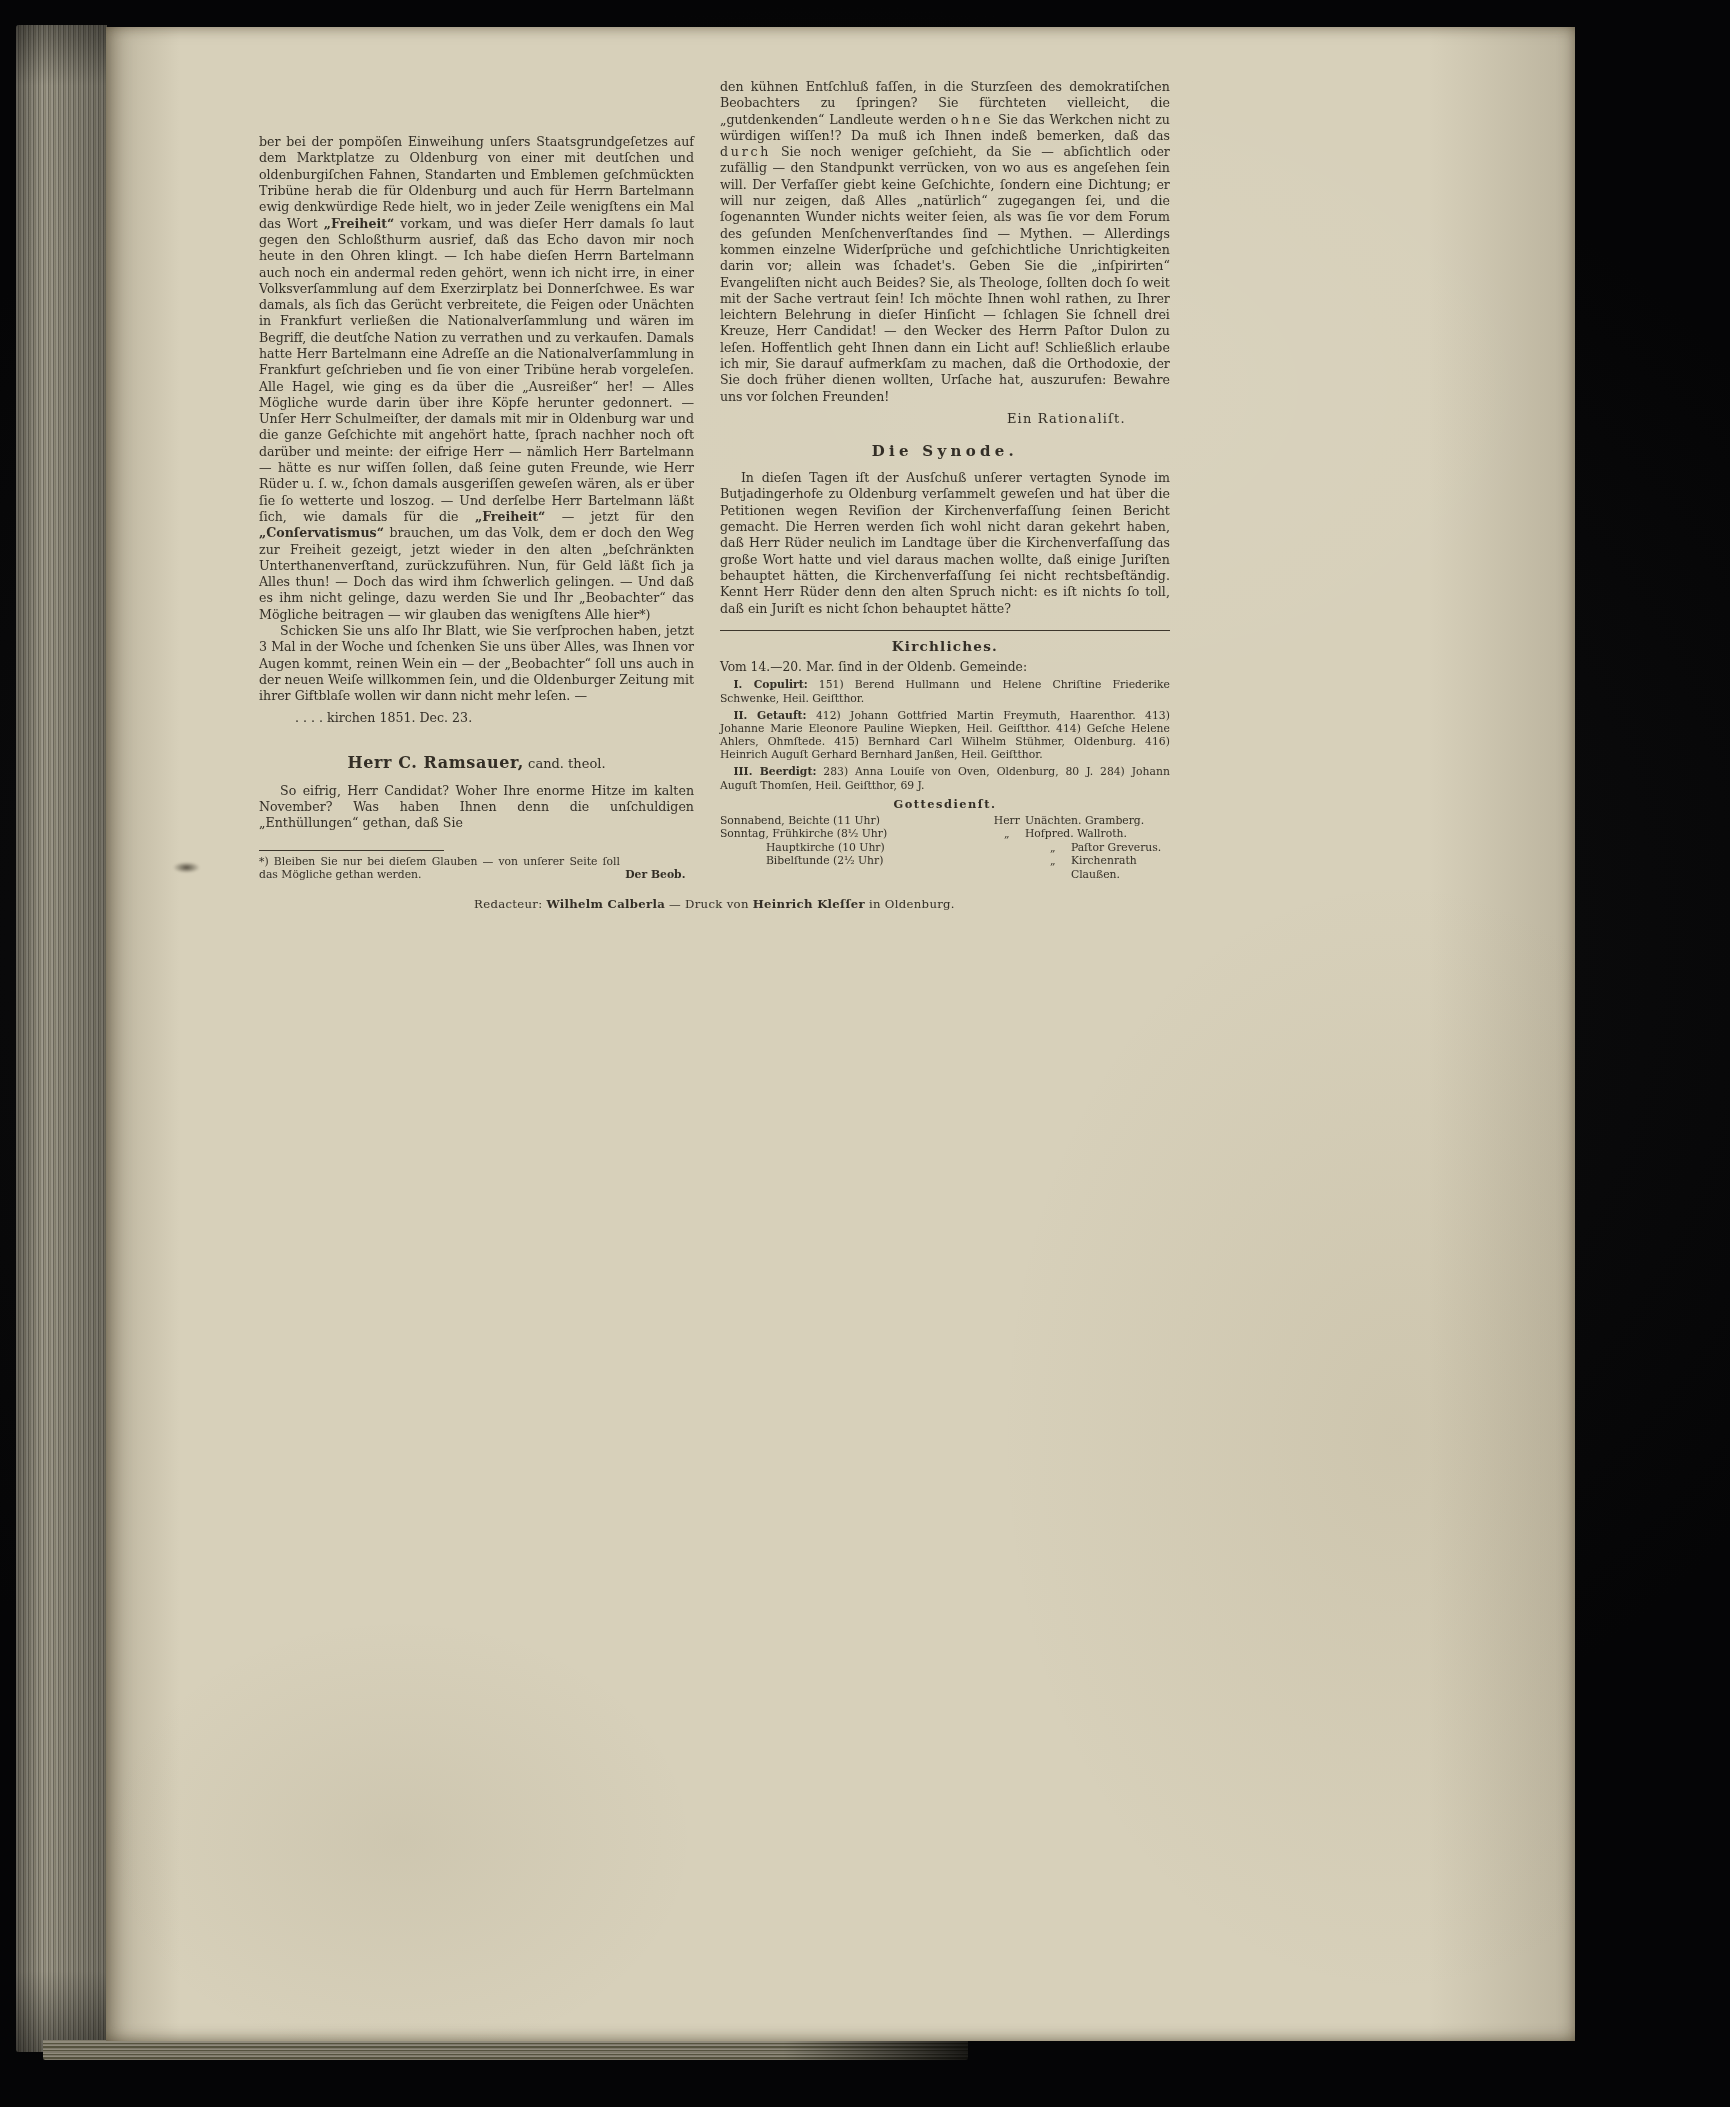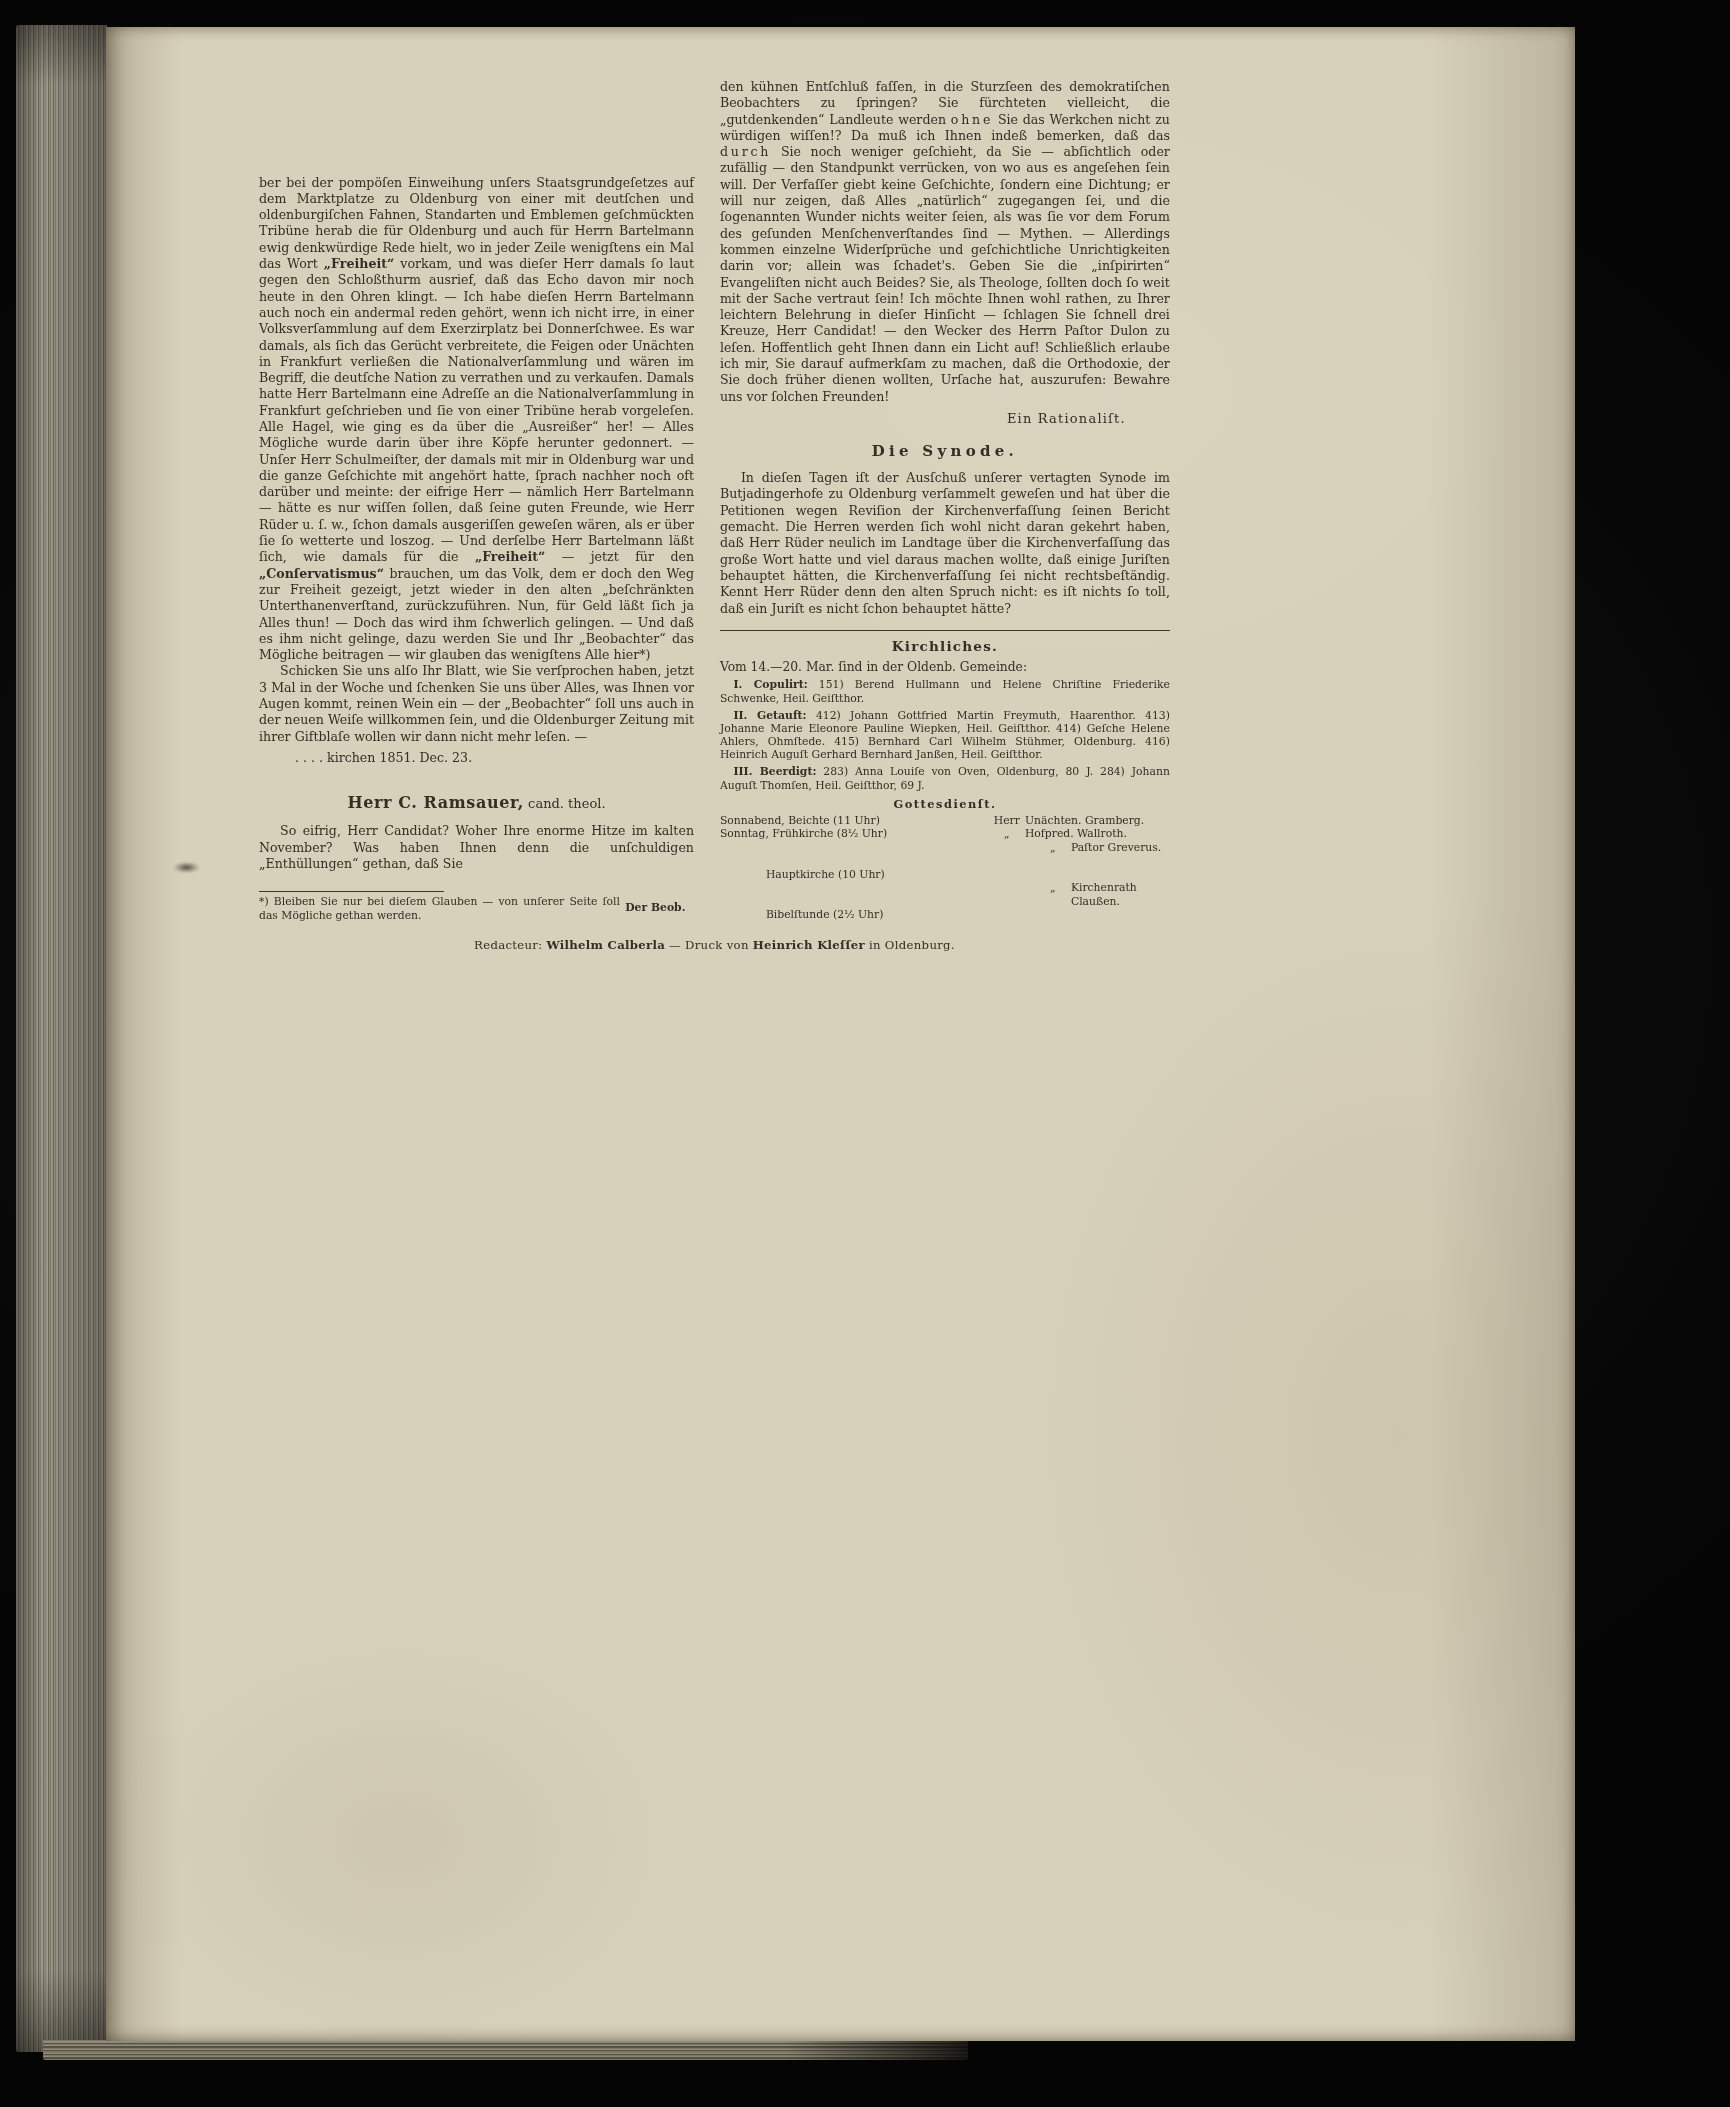--- a/index.html
+++ b/index.html
@@ -80,21 +80,21 @@
     text-align:center;margin:27px 0 11px 0;font-size:13px;
   }
   .article-heading .name{font-weight:bold;font-size:16px;letter-spacing:0.6px;}
 
   .footnote-block{margin-top:18.5px;position:relative;}
   .footnote-rule{width:185px;border-top:0.9px solid #3c362c;margin-bottom:3.7px;}
   .footnote-text{
     font-size:10.8px;line-height:13.3px;text-align:justify;margin:0;padding-right:74px;
   }
   .footnote-sig{
-    position:absolute;right:8.6px;bottom:8px;font-size:10.8px;font-weight:bold;
+    position:absolute;right:8.6px;bottom:0;font-size:10.8px;font-weight:bold;
   }
 
   .signature-line{
     text-align:right;padding-right:44px;font-size:13px;letter-spacing:1.2px;
     margin:6.2px 0 0 0;
   }
 
   .section-heading-synode{
     text-align:center;font-size:15px;font-weight:bold;letter-spacing:4.3px;
     margin:16px 0 10px 0;
@@ -108,21 +108,21 @@
   p.entry{
     font-size:10.8px;line-height:13.3px;text-align:justify;margin:3.7px 0 0 0;text-indent:13.6px;
   }
   p.entry b{font-weight:bold;}
 
   .section-heading-gottes{
     text-align:center;font-size:11.4px;font-weight:bold;letter-spacing:1.5px;margin:5px 0 2.5px 0;
   }
   .gd-row{display:flex;font-size:10.8px;line-height:13.6px;}
   .gd-left{width:269px;}
-  .gd-left.gd-indent{padding-left:46px;margin-top:27px;}
+  .gd-left.gd-indent{padding-left:46px;}
   .gd-mid{width:36px;text-align:center;}
   .gd-right{flex:1;}
 
   .page-footer{
     text-align:center;font-size:11.7px;margin-top:16px;letter-spacing:0.3px;
   }
 
   .ink-smudge{
     position:absolute;left:67px;top:835px;width:27px;height:11px;border-radius:50%;
     background:radial-gradient(closest-side, rgba(40,34,24,.75), rgba(40,34,24,0));

